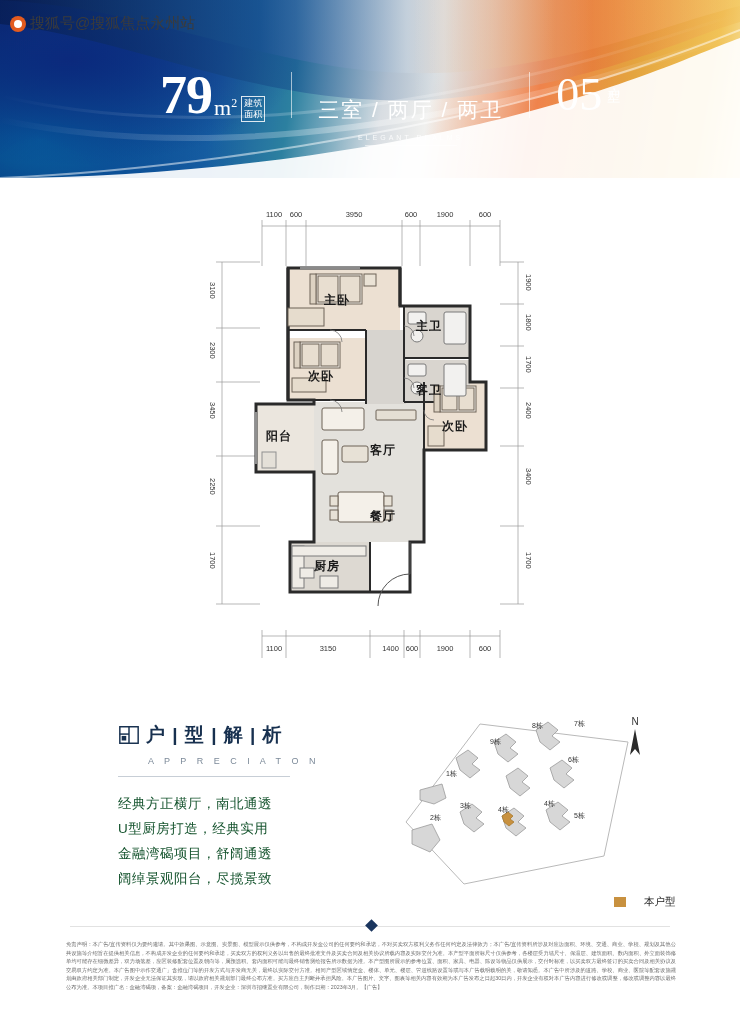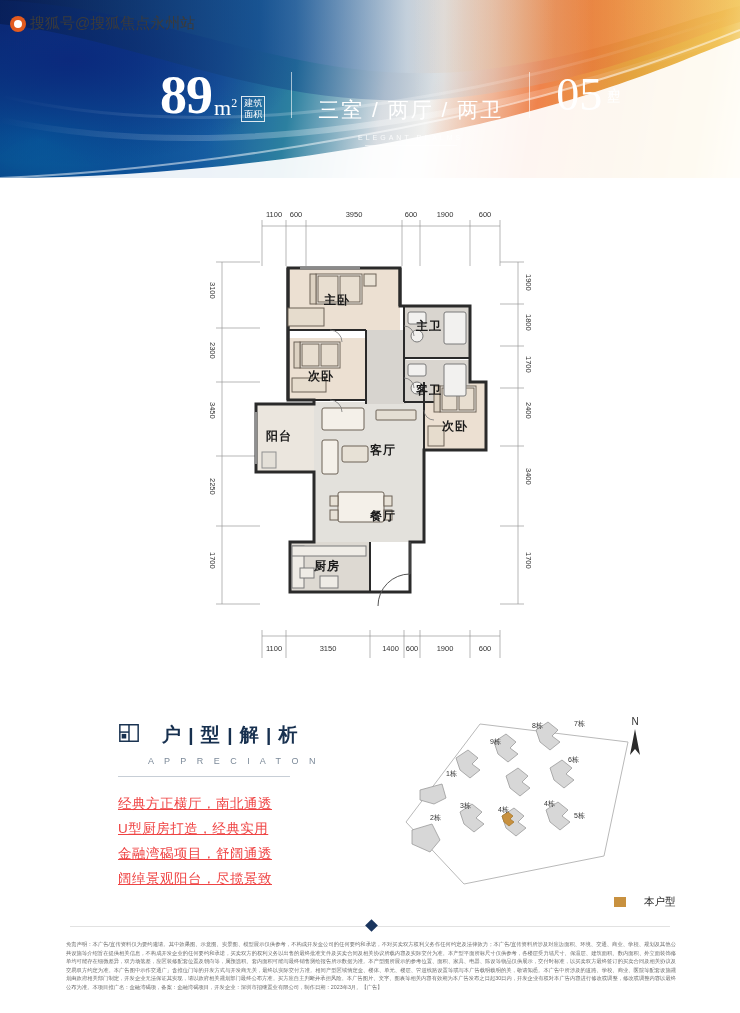--- a/index.html
+++ b/index.html
@@ -103,34 +103,34 @@
   .room-label {
     position: absolute; font-size: 12px; color: #1a1a1a; font-weight: 700;
     font-family: Liberation Mono, monospace; letter-spacing: 1px; text-align: right;
   }
 
   
   .analysis {
     position: absolute; left: 118px; top: 722px; width: 250px;
   }
   .analysis-title {
-    display: flex; align-items: flex-start; gap: 22px; color: #1a355e;
+    display: flex; align-items: center; gap: 6px; color: #1a355e;
   }
   .an-icon { width: 22px; height: 22px; }
   .an-title-text {
     font-size: 19px; font-weight: 700; color: #17304f; letter-spacing: 1px;
   }
   .an-sub {
     font-size: 9px; letter-spacing: 4px; color: #7c8a99; margin-top: 8px; margin-left: 30px;
   }
   .an-rule {
     width: 172px; height: 1px; background: #c7ced6; margin: 10px 0 14px 0;
   }
   .an-line {
-    font-size: 13.5px; color: #ef4444; line-height: 25px; letter-spacing: .5px; text-decoration: underline;
+    font-size: 13.5px; color: #14532d; line-height: 25px; letter-spacing: .5px;
   }
 
   
   .sitemap { position: absolute; left: 360px; top: 706px; width: 280px; height: 190px; }
   .compass { position: absolute; left: 618px; top: 716px; width: 34px; height: 46px; text-align: center; }
   .compass .n { font-size: 10px; color: #333; }
 
   .legend {
     position: absolute; left: 614px; top: 895px; display: flex; align-items: center; gap: 18px;
   }
@@ -188,21 +188,21 @@
     <path d="M0,150 C160,170 320,130 470,104 C620,78 700,44 740,30 L740,178 L0,178 Z" fill="#ffffff" opacity=".0"></path>
     <path d="M0,120 C150,150 300,140 460,110 C600,84 690,48 740,34" stroke="url(#g3)" stroke-width="6" fill="none" opacity=".6"></path>
     <path d="M0,96 C140,128 290,122 450,92 C590,66 690,28 740,14" stroke="url(#g3)" stroke-width="3" fill="none" opacity=".45"></path>
     <path d="M0,178 C150,178 320,160 470,126 C620,92 700,52 740,38 L740,178 Z" fill="#ffffff" opacity=".92"></path>
     <path d="M0,178 C140,172 300,150 450,118 C600,86 700,46 740,30" stroke="#ffffff" stroke-width="2" fill="none" opacity=".5"></path>
   </svg>
   <div class="white-fade"></div>
 
   <div class="banner-content">
     <div class="area-block">
-      <span class="area-num">89</span>
+      <span class="area-num">79</span>
       <span class="area-unit">
         <span>m</span><sup>2</sup>
       </span>
       <span class="area-tag">
         <span>建筑</span><br><span>面积</span>
       </span>
     </div>
     <div class="v-divider"></div>
     <div class="rooms-block">
       <div class="rooms-main">三室 / 两厅 / 两卫</div>

